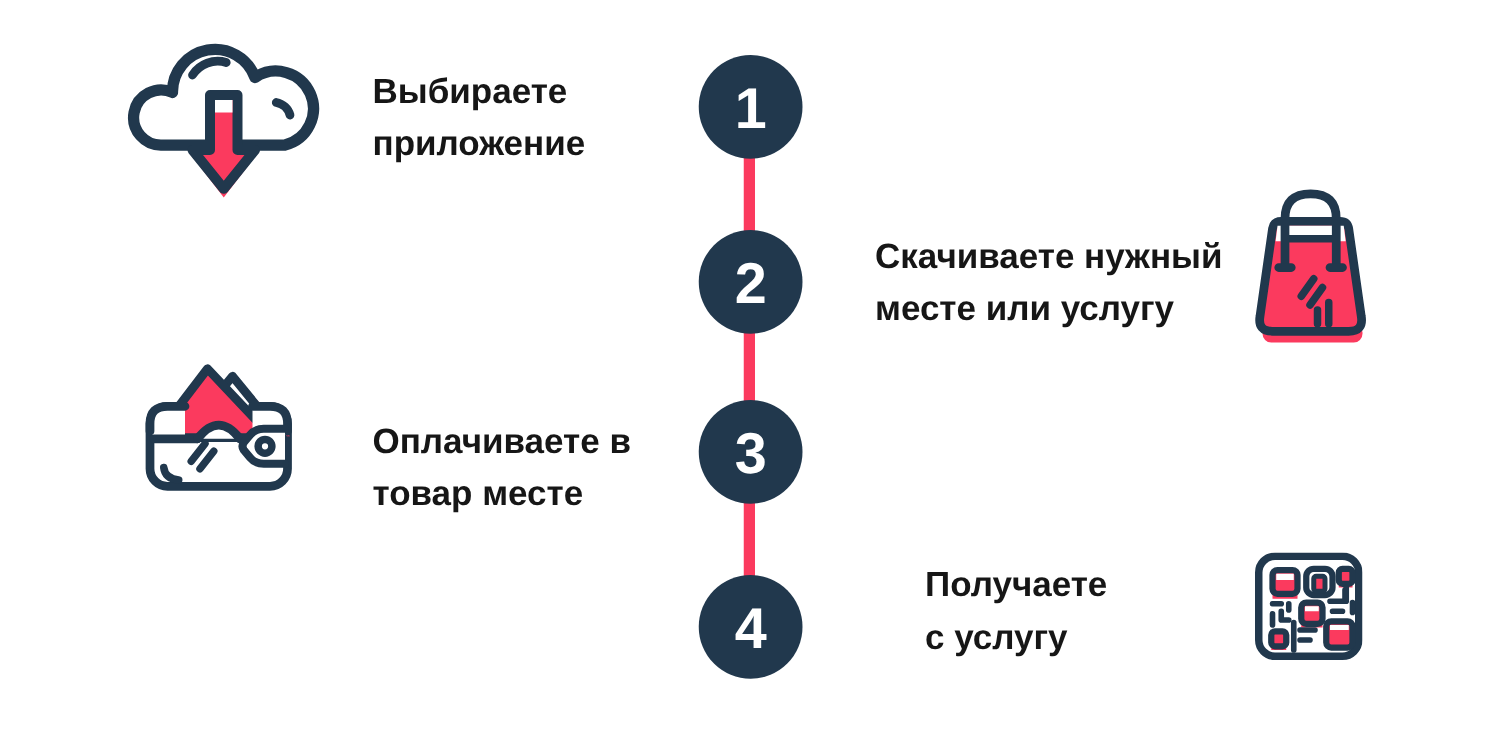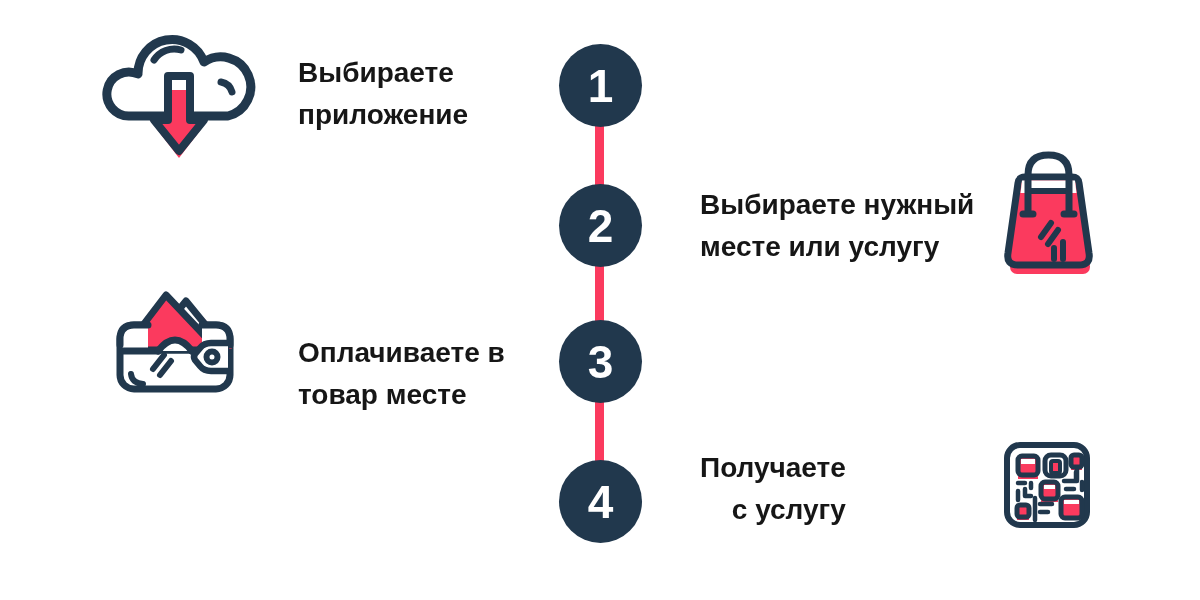--- a/index.html
+++ b/index.html
@@ -18,21 +18,21 @@
   .badge{position:absolute;left:559px;width:83px;height:83px;border-radius:50%;
     background:var(--navy);display:flex;align-items:center;justify-content:center;}
   .badge span{color:#fff;font-size:46px;font-weight:700;line-height:1;}
   .b1{top:44px;} .b2{top:184px;} .b3{top:320px;} .b4{top:460px;}
 
   
   .label{position:absolute;color:var(--text);font-weight:700;font-size:28px;line-height:42px;}
   .l1{left:298px;top:52px;}
   .l2{left:700px;top:184px;}
   .l3{left:298px;top:332px;}
-  .l4{left:700px;top:447px;text-align:right;}
+  .l4{left:740px;top:447px;}
 
   
   .icon{position:absolute;}
   .ic1{left:92px;top:24px;}
   .ic2{left:1001px;top:147px;}
   .ic3{left:112px;top:287px;}
   .ic4{left:1004px;top:442px;}
 
   .sn{stroke:var(--navy);fill:none;stroke-linecap:round;stroke-linejoin:round;}
   .fw{fill:#fff;}
@@ -66,21 +66,21 @@
     <path class="sn fp" stroke-width="8" d="M76 52 H98 V96 H112 L87 127 L62 96 H76 Z"></path>
     <rect class="fw" x="80" y="56" width="14" height="10"></rect>
   </svg>
 
   <div class="label l1">
     <div>Выбираете</div>
     <div>приложение</div>
   </div>
 
   <div class="label l2">
-    <div>Выбираете нужный</div>
+    <div>Скачиваете нужный</div>
     <div>месте или услугу</div>
   </div>
 
   <svg class="icon ic2" width="95" height="135" viewBox="0 0 95 135">
     <rect class="fp" x="9" y="112" width="80" height="15" rx="7"></rect>
     <path class="sn fp" stroke-width="7" d="M24 30 H71 Q77 30 78 36 L88 106 Q90 118 78 118 H17 Q5 118 7 106 L17 36 Q18 30 24 30 Z"></path>
     <polygon class="fw" points="21,33.5 74,33.5 75.5,46 19.5,46"></polygon>
     <path class="sn" stroke-width="6" d="M30 44 H65"></path>
     <path class="sn" stroke-width="7" d="M27 66 V28 Q27 8 47.5 8 Q68 8 68 28 V66"></path>
     <path class="sn" stroke-width="7" d="M22 67 H32 M63 67 H73"></path>

